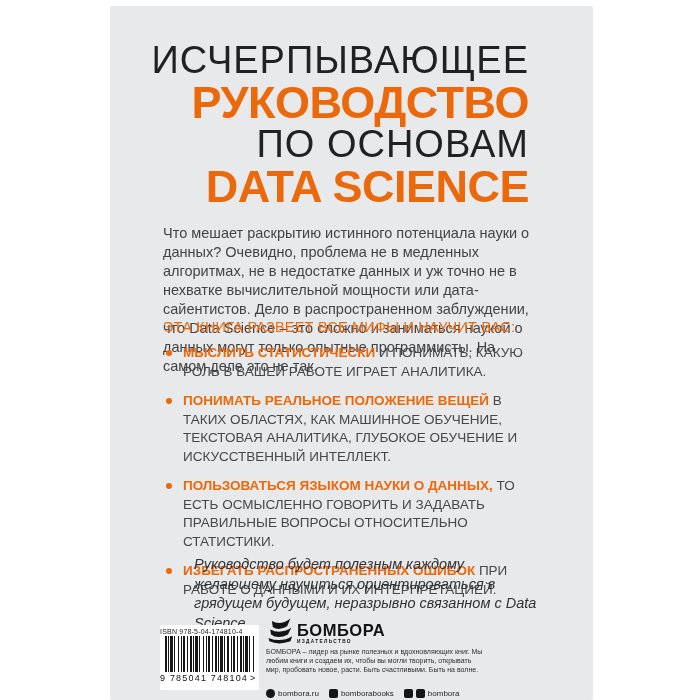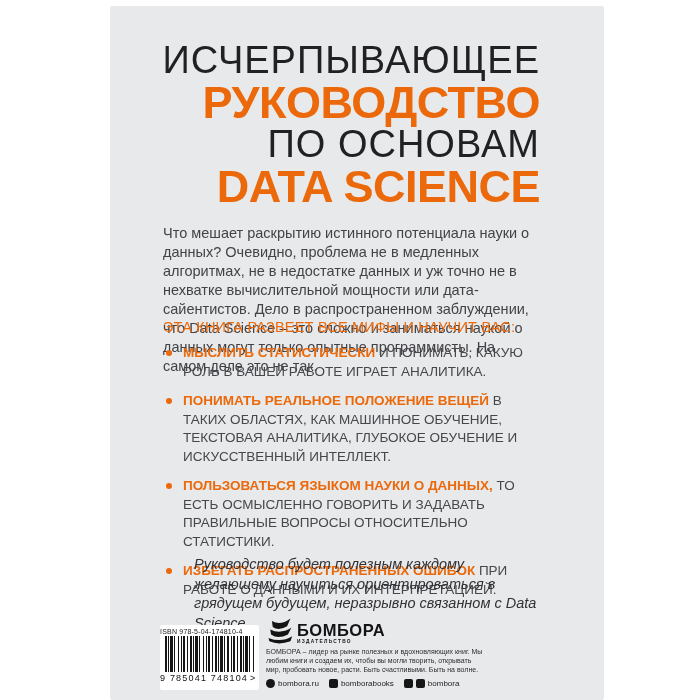--- a/index.html
+++ b/index.html
@@ -1,19 +1,19 @@
 <!DOCTYPE html>
 <html><head>
 <meta charset="utf-8">
 <style>
   html,body{margin:0;padding:0;background:#ffffff;}
   .canvas{position:relative;width:700px;height:700px;background:#ffffff;overflow:hidden;
           font-family:"Liberation Sans",sans-serif;}
   .cover{position:absolute;left:110px;top:6px;width:483px;height:694px;
-         background:#e8e9eb;border-radius:2px;padding-left:11px;}
+         background:#e8e9eb;border-radius:2px;}
   
   .title{position:absolute;top:34px;right:64px;text-align:right;}
   .t-thin{font-size:38px;font-weight:300;letter-spacing:1px;color:#212124;line-height:41px;}
   .t-bold{font-size:45px;font-weight:800;letter-spacing:-0.5px;color:#eb690b;line-height:43px;}
   
   .intro{position:absolute;left:53px;top:218px;width:378px;margin:0;
          font-size:14.5px;line-height:19px;color:#434347;}
   
   .list-heading{position:absolute;left:53px;top:313px;width:380px;
                 font-size:14.5px;font-weight:400;color:#eb690b;letter-spacing:0.2px;}
@@ -33,21 +33,21 @@
     repeating-linear-gradient(90deg,#161616 0 1.5px,#ffffff 1.5px 3px,#161616 3px 4px,
       #ffffff 4px 5px,#161616 5px 7.5px,#ffffff 7.5px 9px,#161616 9px 10px,#ffffff 10px 12.5px);}
   .isbn-digits{font-size:9px;letter-spacing:1.2px;color:#111;margin-top:1px;white-space:nowrap;}
   .isbn-digits .gt{margin-left:2px;letter-spacing:0;}
   .pub{position:absolute;left:156px;top:606px;width:222px;}
   .logo-row{display:flex;align-items:flex-end;gap:4px;height:32px;}
   .logo-glyph{width:27px;height:29px;flex:0 0 auto;}
   .pub-name{font-size:16.5px;font-weight:700;letter-spacing:0.5px;color:#141414;line-height:16px;}
   .pub-tag{font-size:4.8px;font-weight:700;letter-spacing:1.3px;color:#141414;margin-top:1px;}
   .pub-desc{margin:4px 0 0;font-size:7px;line-height:8.8px;color:#2d2d2d;width:218px;}
-  .social{display:flex;align-items:center;gap:10px;margin-top:5px;}
+  .social{display:flex;align-items:center;gap:10px;margin-top:15px;}
   .s-item{display:flex;align-items:center;gap:3px;font-size:8px;color:#1d1d1d;white-space:nowrap;}
   .ic{display:inline-block;width:9px;height:9px;background:#161616;}
   .ic.circle{border-radius:50%;}
   .ic.sq{border-radius:2px;}
 </style>
 </head>
 <body>
 
 <div class="canvas">
   <div class="cover">

